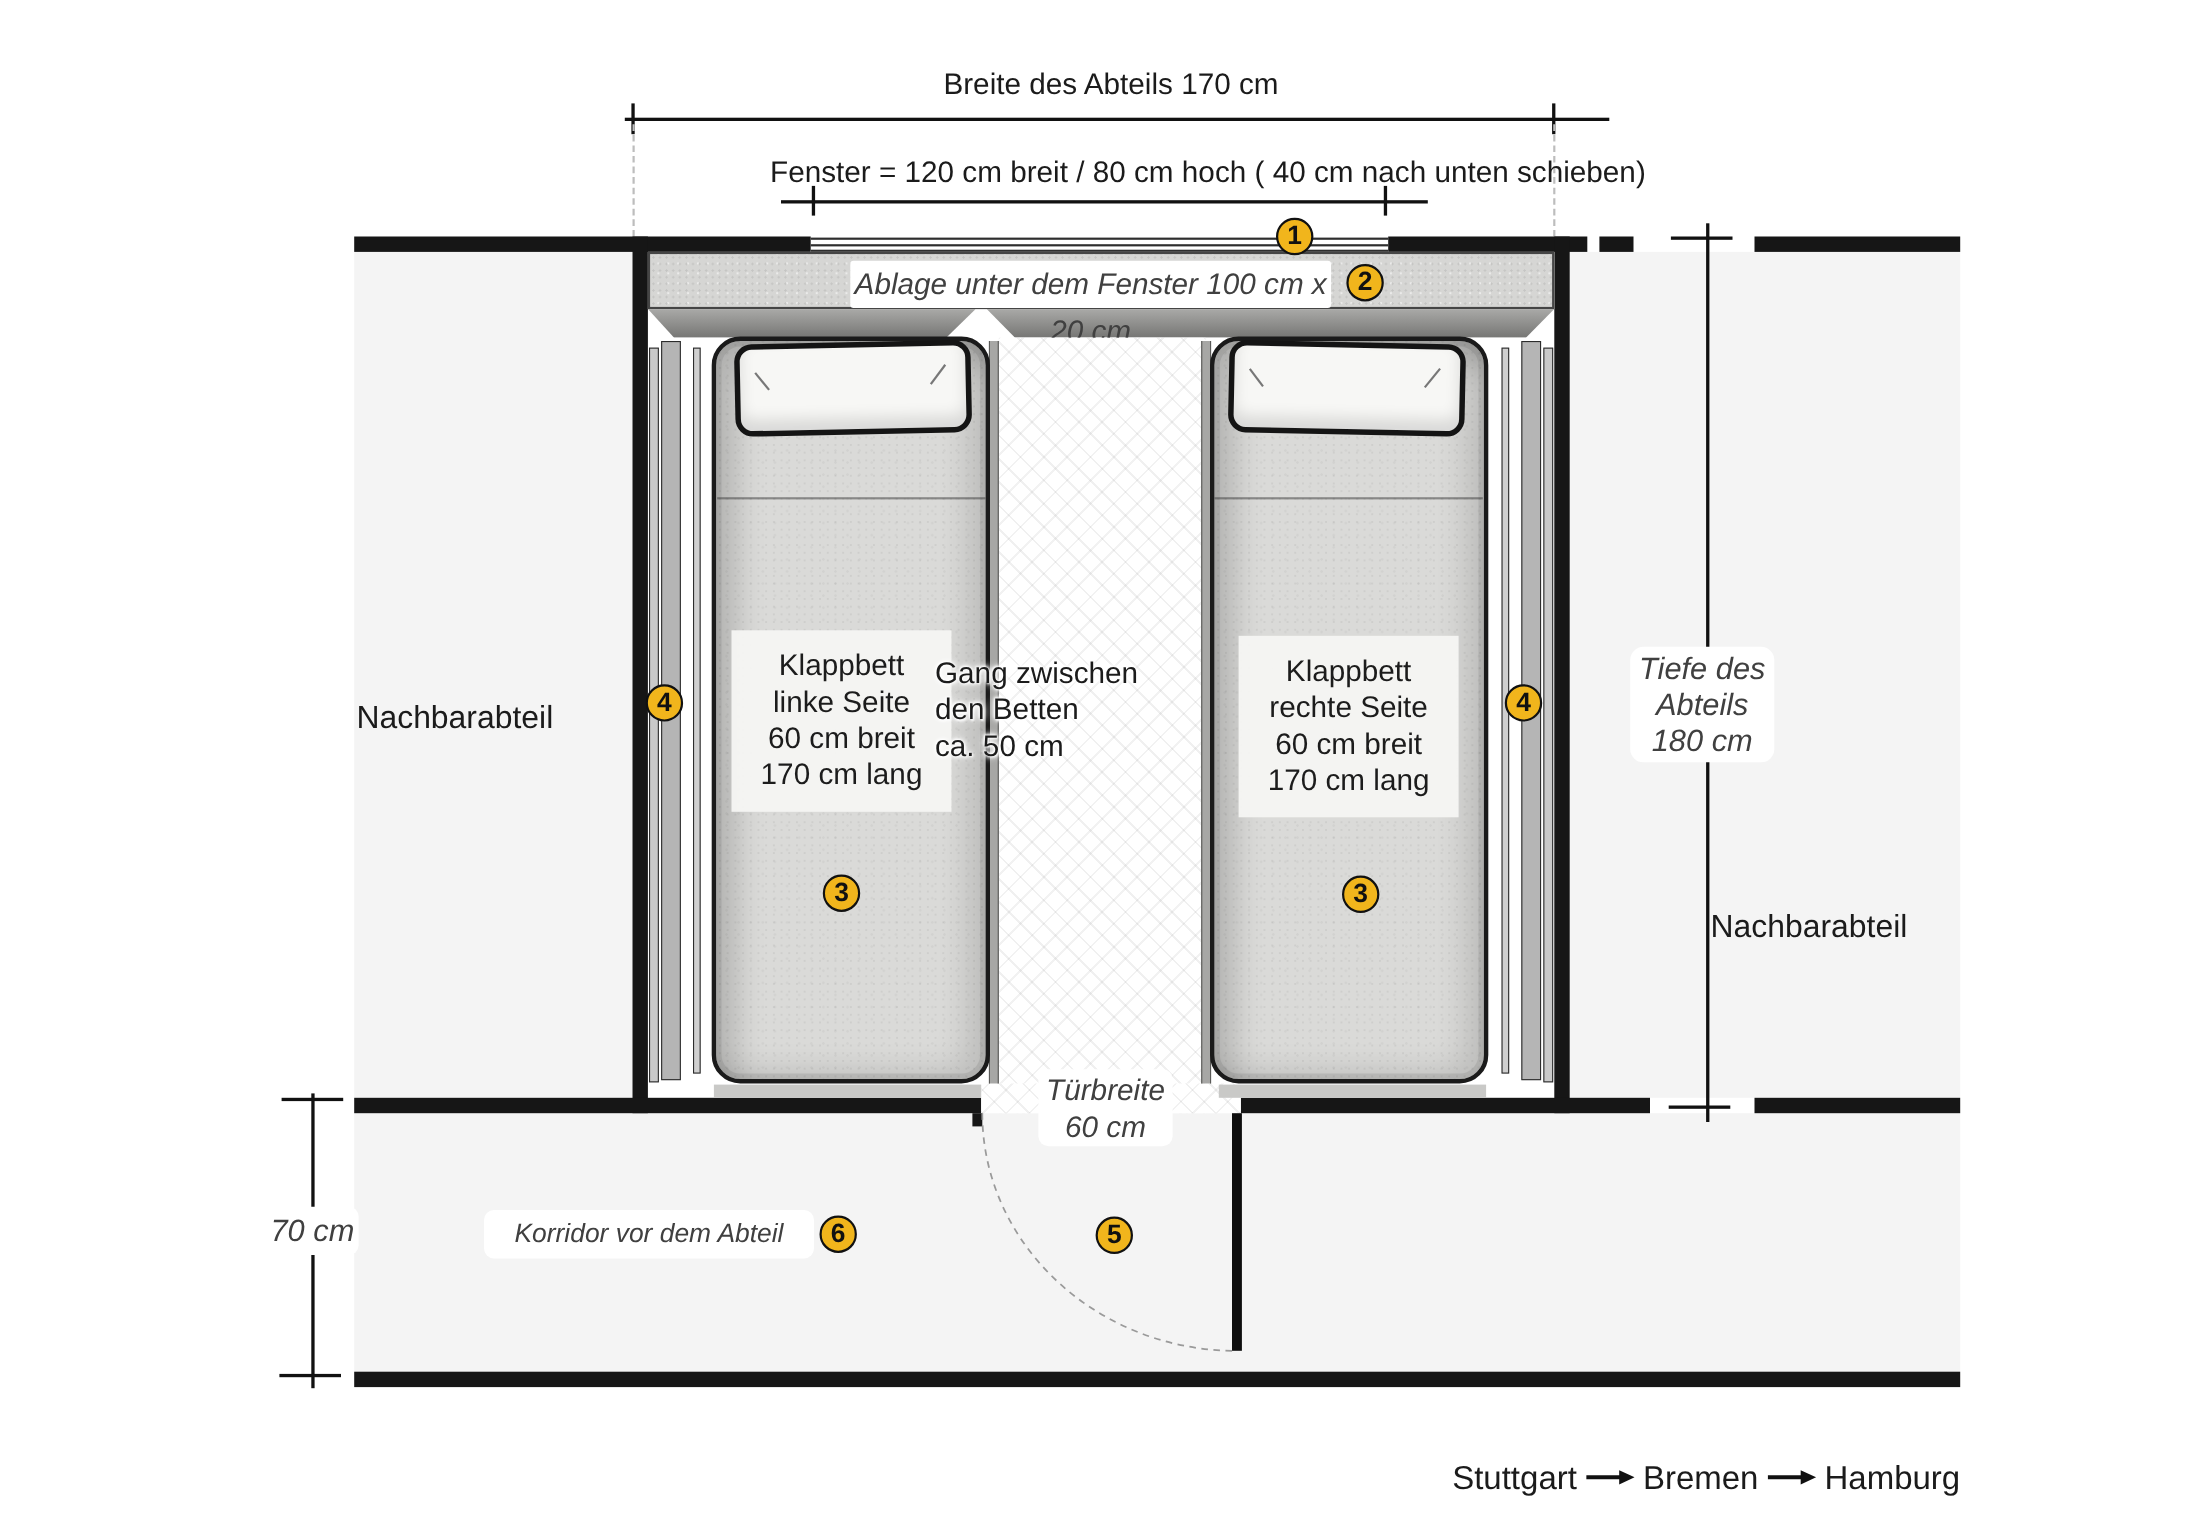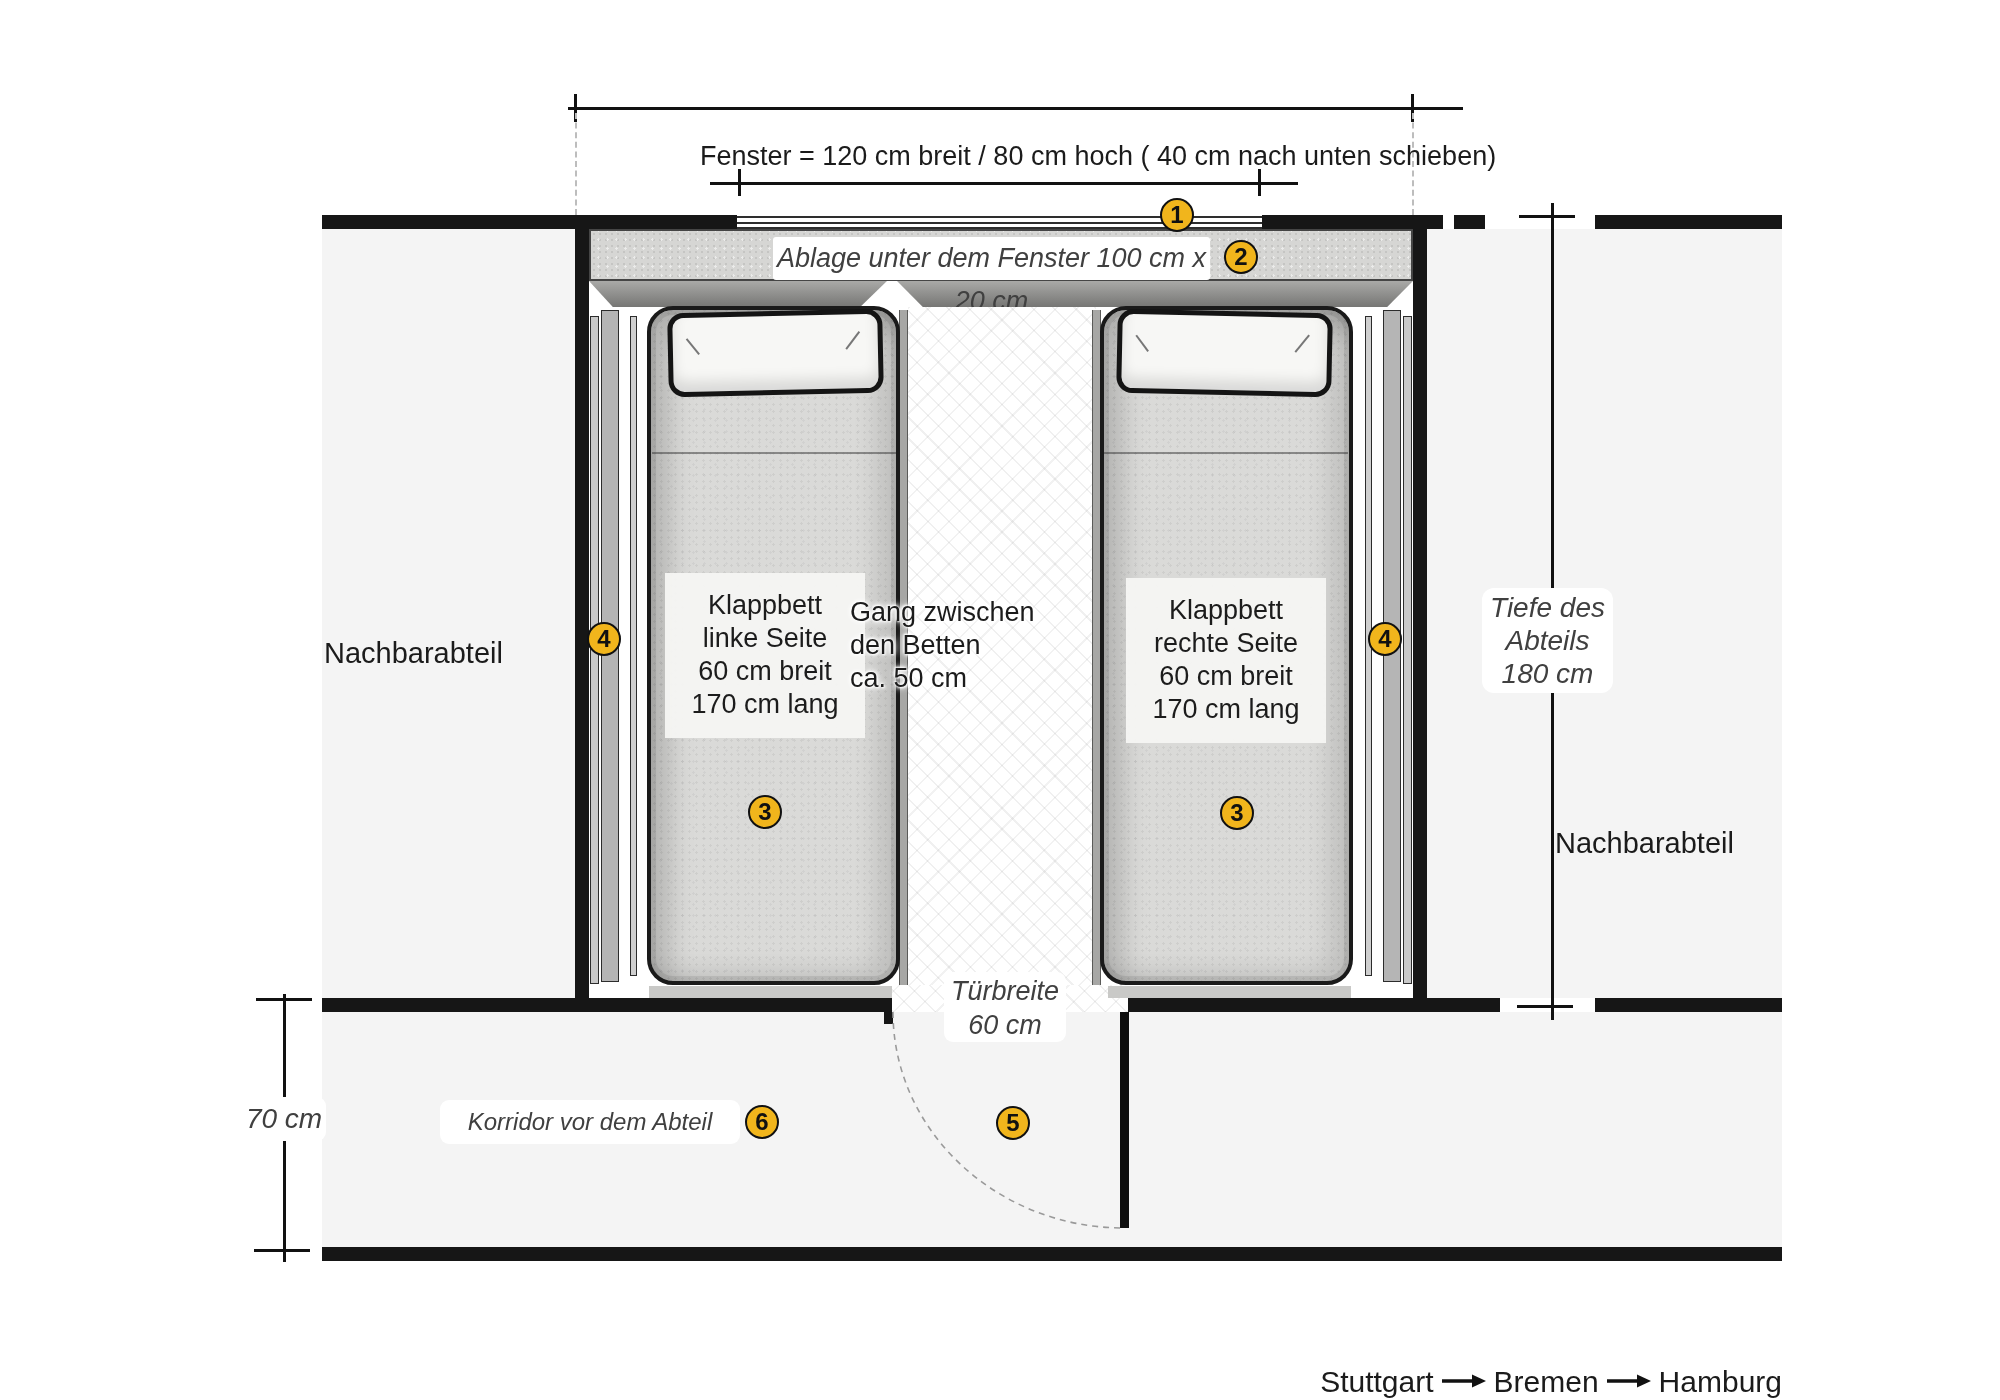--- a/index.html
+++ b/index.html
@@ -57,20 +57,21 @@
   .winline{position:absolute;background:#2e2e2e;height:2px;}
   .footer-bold{position:absolute;font-weight:bold;font-size:31px;text-align:right;white-space:nowrap;}
   .footer-route{position:absolute;font-size:30px;text-align:right;white-space:nowrap;}
   .arrow-icon{display:inline-block;vertical-align:middle;margin:0 8px 6px 8px;}
 </style>
 </head>
 <body>
 
 <div id="scene">
 
+  <div class="dim-text" style="left:760px;top:61px;width:500px;">Breite des Abteils 170 cm</div>
   <div class="hline" style="left:568px;top:107px;width:895px;"></div>
   <div class="tickv" style="left:574px;top:94px;"></div>
   <div class="tickv" style="left:1411px;top:94px;"></div>
   <div class="dashv" style="left:575px;top:113px;height:102px;"></div>
   <div class="dashv" style="left:1412px;top:113px;height:102px;"></div>
 
   <div class="dim-text" style="left:700px;top:141px;width:600px;">Fenster = 120 cm breit / 80 cm hoch ( 40 cm nach unten schieben)</div>
   <div class="hline" style="left:710px;top:182px;width:588px;"></div>
   <div class="tickv" style="left:738px;top:169px;height:27px;"></div>
   <div class="tickv" style="left:1258px;top:169px;height:27px;"></div>
@@ -172,21 +173,21 @@
 
   <div class="marker" style="left:1160px;top:198px;">1</div>
   <div class="marker" style="left:1224px;top:240px;">2</div>
   <div class="marker" style="left:748px;top:795px;">3</div>
   <div class="marker" style="left:1220px;top:796px;">3</div>
   <div class="marker" style="left:587px;top:622px;">4</div>
   <div class="marker" style="left:1368px;top:622px;">4</div>
   <div class="marker" style="left:996px;top:1106px;">5</div>
   <div class="marker" style="left:745px;top:1105px;">6</div>
 
-  <div class="footer-route" style="left:1082px;top:1365px;width:700px;">
+  <div class="footer-route" style="left:1082px;top:1328px;width:700px;">
     <span>Stuttgart</span><svg class="arrow-icon" width="44" height="14" viewBox="0 0 44 14">
         <line x1="0" y1="7" x2="32" y2="7" stroke="#111" stroke-width="3.5"></line>
         <polygon points="30,0.5 44,7 30,13.5" fill="#111"></polygon>
       </svg><span>Bremen</span><svg class="arrow-icon" width="44" height="14" viewBox="0 0 44 14">
         <line x1="0" y1="7" x2="32" y2="7" stroke="#111" stroke-width="3.5"></line>
         <polygon points="30,0.5 44,7 30,13.5" fill="#111"></polygon>
       </svg><span>Hamburg</span>
   </div>
 
 </div>

